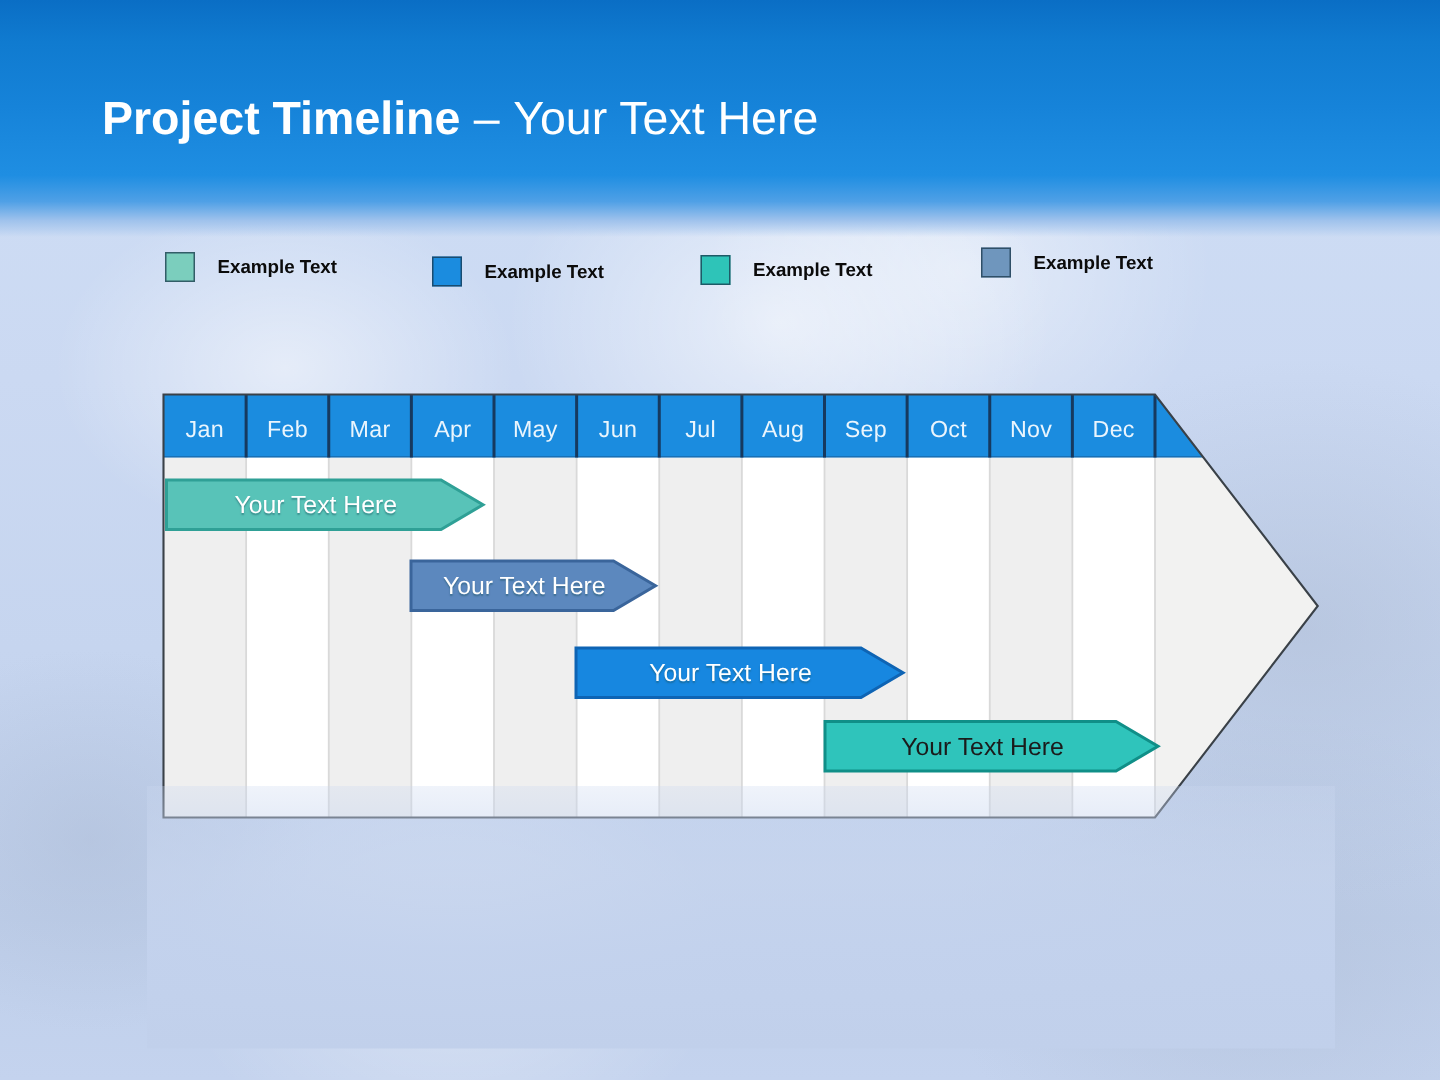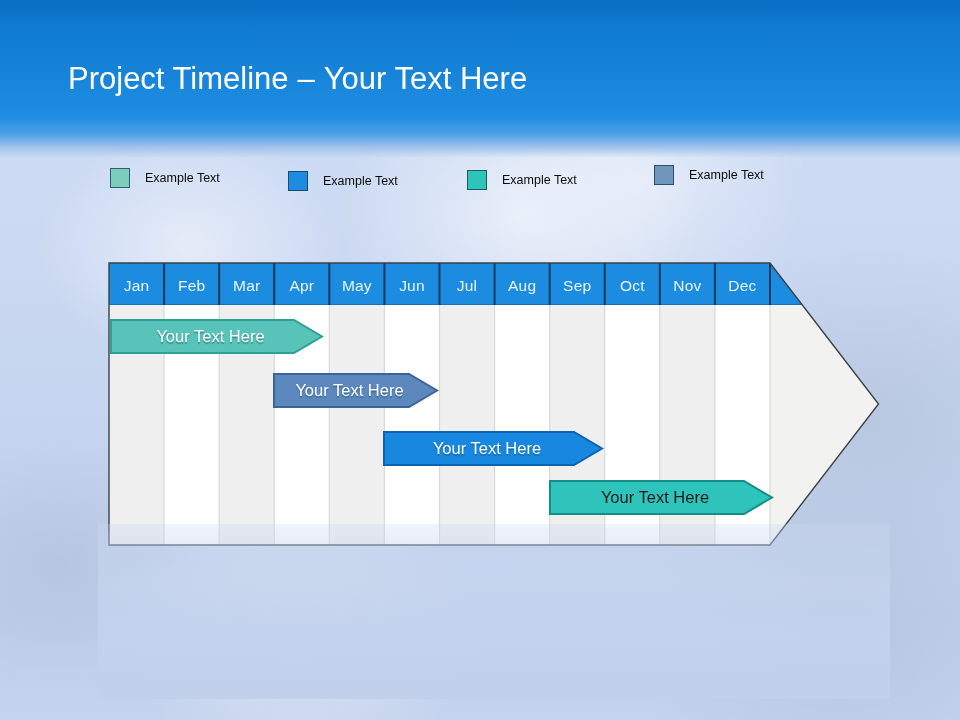--- a/index.html
+++ b/index.html
@@ -20,28 +20,28 @@
   .header-band{
     position:absolute;left:0;top:0;width:960px;height:158px;
     background:linear-gradient(180deg,
       #0A6EC5 0%, #107BD0 18%, #1683D9 45%, #1F8EE2 74%,
       #4FA0E6 85%, #9FC2EC 93%, rgba(204,218,242,0) 100%);
   }
   .title{
     position:absolute;left:68px;top:60px;width:860px;
     color:#FFFFFF;font-size:31px;line-height:38px;white-space:nowrap;
   }
-  .title .t-bold{font-weight:400;}
+  .title .t-bold{font-weight:700;}
   .title .t-sep{font-weight:400;margin:0 9px;}
   .title .t-rest{font-weight:400;}
 
   
   .legend-item{position:absolute;display:flex;align-items:center;}
   .legend-swatch{width:20px;height:20px;border:1.3px solid rgba(25,55,75,0.75);box-sizing:border-box;flex:0 0 auto;}
-  .legend-label{margin-left:15px;font-size:12.5px;font-weight:400;color:#0B0B0B;white-space:nowrap;}
+  .legend-label{margin-left:15px;font-size:12.5px;font-weight:700;color:#0B0B0B;white-space:nowrap;}
   .legend-item.li-0{left:110px;top:168px;}
   .legend-item.li-1{left:288px;top:171px;}
   .legend-item.li-2{left:467px;top:170px;}
   .legend-item.li-3{left:654px;top:165px;}
 
   
   .timeline{position:absolute;left:108px;top:238px;width:772px;height:285px;margin-top:24px;}
   .timeline svg{display:block;}
   svg text{font-family:"Liberation Sans",sans-serif;}
   .bar-label-light{text-shadow:0 1.5px 1px rgba(25,80,90,0.45);}

